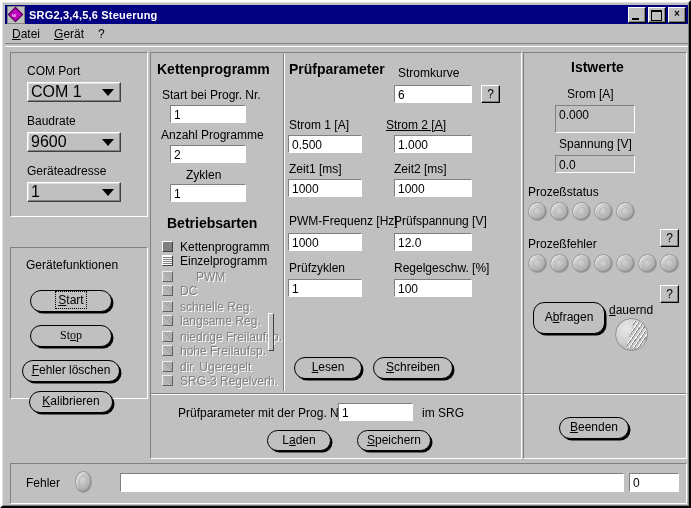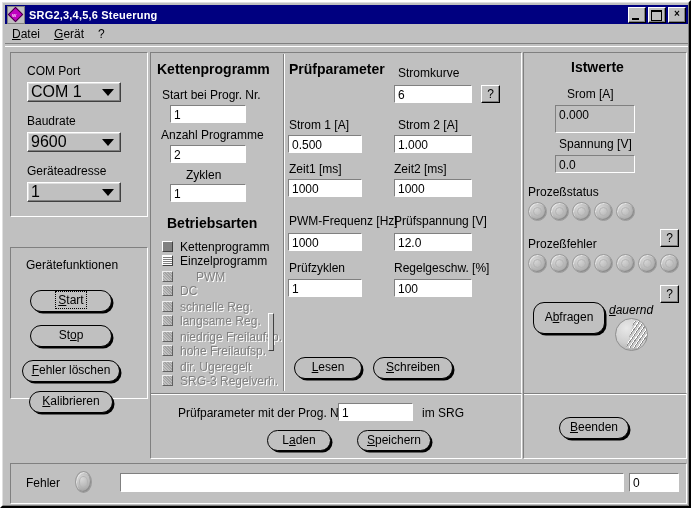--- a/index.html
+++ b/index.html
@@ -353,21 +353,21 @@
   <div class="combo" style="left:25px; top:180px; width:94px; height:20px;">
     <span>1</span>
     <span class="arrow"></span>
   </div>
 
   <div class="frame" style="left:8px; top:245px; width:136px; height:150px;"></div>
   <div class="lbl" style="left:24px; top:256px;">Gerätefunktionen</div>
   <div class="pill focused" style="left:28px; top:288px; width:82px; height:22px;">
     <span class="cap"><u>S</u>tart</span>
   </div>
-  <div class="pill" style="left:28px; top:323px; width:82px; height:22px;">
+  <div class="pill" style="left:28px; top:323px; width:82px; height:22px;font-family:Liberation Serif, serif;">
     <span class="cap">St<u>o</u>p</span>
   </div>
   <div class="pill" style="left:27px; top:389px; width:84px; height:22px;">
     <span class="cap"><u>K</u>alibrieren</span>
   </div>
   <div class="pill" style="left:20px; top:358px; width:98px; height:22px;">
     <span class="cap"><u>F</u>ehler löschen</span>
   </div>
 
   <div class="frame" style="left:148px; top:50px; width:370px; height:341px;"></div>
@@ -406,21 +406,21 @@
     </div>
   <div class="scrollstub" style="left:266px; top:311px; height:38px;"></div>
 
   <div class="hdr" style="left:287px; top:59px;">Prüfparameter</div>
   <div class="lbl" style="left:396px; top:64px;">Stromkurve</div>
   <div class="tf" style="left:392px; top:83px; width:78px; height:18px;">6</div>
   <div class="sqbtn" style="left:479px; top:83px; width:19px; height:18px;">?</div>
 
   <div class="lbl" style="left:287px; top:116px;">Strom 1 [A]</div>
   <div class="tf" style="left:286px; top:133px; width:74px; height:18px;">0.500</div>
-  <div class="lbl" style="left:396px; top:116px;">Strom 2 [A]</div>
+  <div class="lbl" style="left:384px; top:116px;text-decoration:underline;">Strom 2 [A]</div>
   <div class="tf" style="left:392px; top:133px; width:78px; height:18px;">1.000</div>
 
   <div class="lbl" style="left:287px; top:160px;">Zeit1 [ms]</div>
   <div class="tf" style="left:286px; top:177px; width:74px; height:18px;">1000</div>
   <div class="lbl" style="left:392px; top:160px;">Zeit2 [ms]</div>
   <div class="tf" style="left:392px; top:177px; width:78px; height:18px;">1000</div>
 
   <div class="lbl" style="left:287px; top:212px;">PWM-Frequenz [Hz]</div>
   <div class="tf" style="left:286px; top:231px; width:74px; height:18px;">1000</div>
   <div class="lbl" style="left:392px; top:212px;">Prüfspannung [V]</div>
@@ -471,21 +471,21 @@
       <div class="led" style="left: 548px; top: 252px; width: 19px; height: 19px;"></div>
       <div class="led" style="left: 570px; top: 252px; width: 19px; height: 19px;"></div>
       <div class="led" style="left: 592px; top: 252px; width: 19px; height: 19px;"></div>
       <div class="led" style="left: 614px; top: 252px; width: 19px; height: 19px;"></div>
       <div class="led" style="left: 636px; top: 252px; width: 19px; height: 19px;"></div>
       <div class="led" style="left: 658px; top: 252px; width: 19px; height: 19px;"></div>
     </div>
   <div class="sqbtn" style="left:658px; top:227px; width:19px; height:18px;">?</div>
   <div class="sqbtn" style="left:658px; top:283px; width:19px; height:18px;">?</div>
 
-  <div class="lbl" style="left:607px; top:301px;font-style:italic;"><u>d</u>auernd</div>
+  <div class="lbl" style="left:607px; top:301px;"><u>d</u>auernd</div>
   <div class="knob" style="left:613px; top:316px; width:33px; height:33px;">
       <span class="blade"></span>
     </div>
   <div class="pill" style="left:531px; top:300px; width:72px; height:32px;">
     <span class="cap">A<u>b</u>fragen</span>
   </div>
 
   <div class="frame" style="left:521px; top:391px; width:162px; height:64px;"></div>
   <div class="pill" style="left:557px; top:415px; width:70px; height:22px;">
     <span class="cap"><u>B</u>eenden</span>

